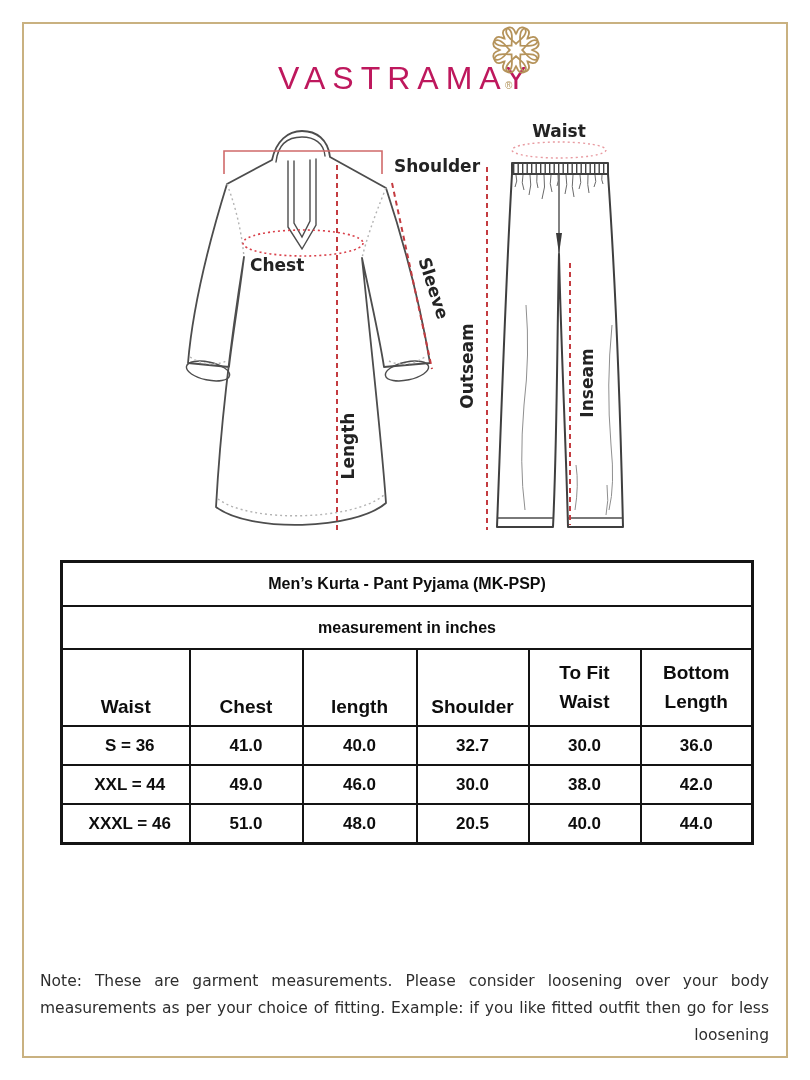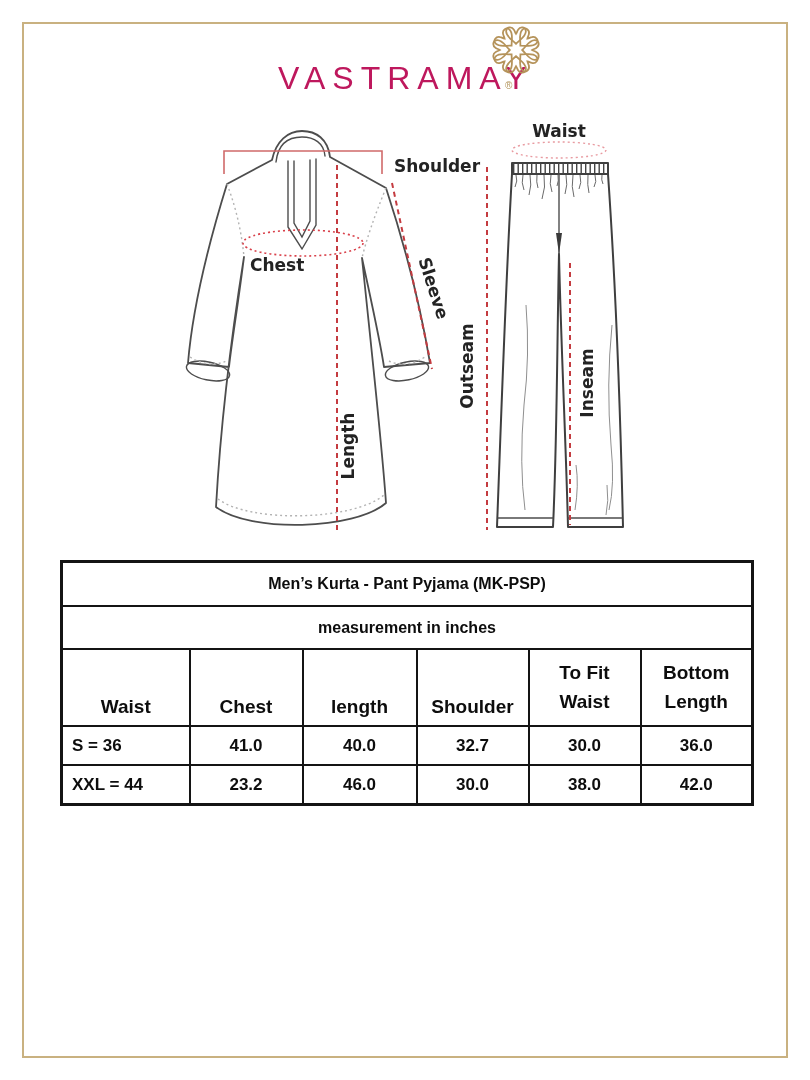--- a/index.html
+++ b/index.html
@@ -32,21 +32,21 @@
               table-layout:fixed;color:#0d0d0d;}
   .size-table th,.size-table td{border:2px solid #141414;}
   .size-table{border:3px solid #141414;}
   .t-title{height:40px;font-size:16px;font-weight:bold;text-align:center;border-bottom:3px solid #141414;}
   .t-sub{height:39px;font-size:16px;font-weight:bold;text-align:center;border-bottom:3px solid #141414;}
   .col-h{height:65px;font-size:19px;font-weight:bold;text-align:center;vertical-align:bottom;
          padding:3px 4px 7px;}
   .col-h.mid{vertical-align:middle;padding:3px 20px;}
   .wrap2{display:inline-block;max-width:78px;line-height:1.5;}
   .size-table td{height:35px;font-size:17px;font-weight:bold;text-align:center;vertical-align:middle;}
-  .size-table td.size-cell{text-align:left;padding-left:9px;}
+  .size-table td.size-cell{text-align:center;padding-left:9px;}
 
   
   .note{position:absolute;left:40px;top:968px;width:729px;margin:0;
         font-family:"DejaVu Sans",sans-serif;font-size:15.5px;line-height:27px;color:#2e2e2e;
         text-align:justify;text-align-last:right;}
 </style>
 </head>
 <body>
 
 <div class="page">
@@ -183,22 +183,31 @@
       <tr>
         <td class="size-cell">S = 36</td>
         <td>41.0</td>
         <td>40.0</td>
         <td>32.7</td>
         <td>30.0</td>
         <td>36.0</td>
       </tr>
       <tr>
         <td class="size-cell">XXL = 44</td>
-        <td>23.2</td>
+        <td>49.0</td>
         <td>46.0</td>
         <td>30.0</td>
         <td>38.0</td>
         <td>42.0</td>
       </tr>
+      <tr>
+        <td class="size-cell">XXXL = 46</td>
+        <td>51.0</td>
+        <td>48.0</td>
+        <td>20.5</td>
+        <td>40.0</td>
+        <td>44.0</td>
+      </tr>
     </tbody>
   </table>
 
+  <p class="note">Note: These are garment measurements. Please consider loosening over your body measurements as per your choice of fitting. Example: if you like fitted outfit then go for less loosening</p>
 </div>
 
 </body></html>

